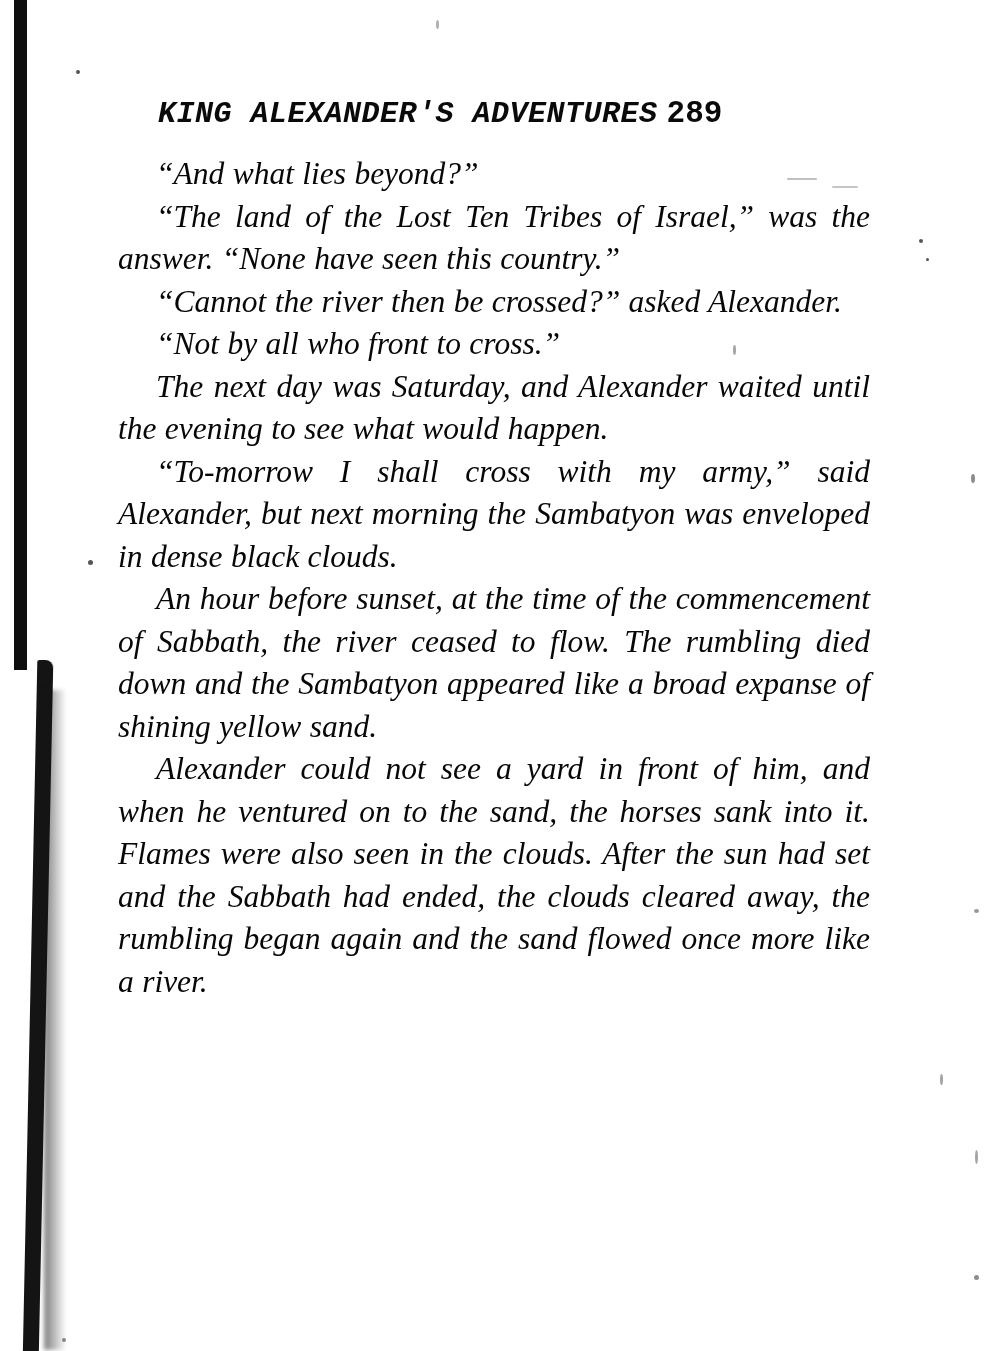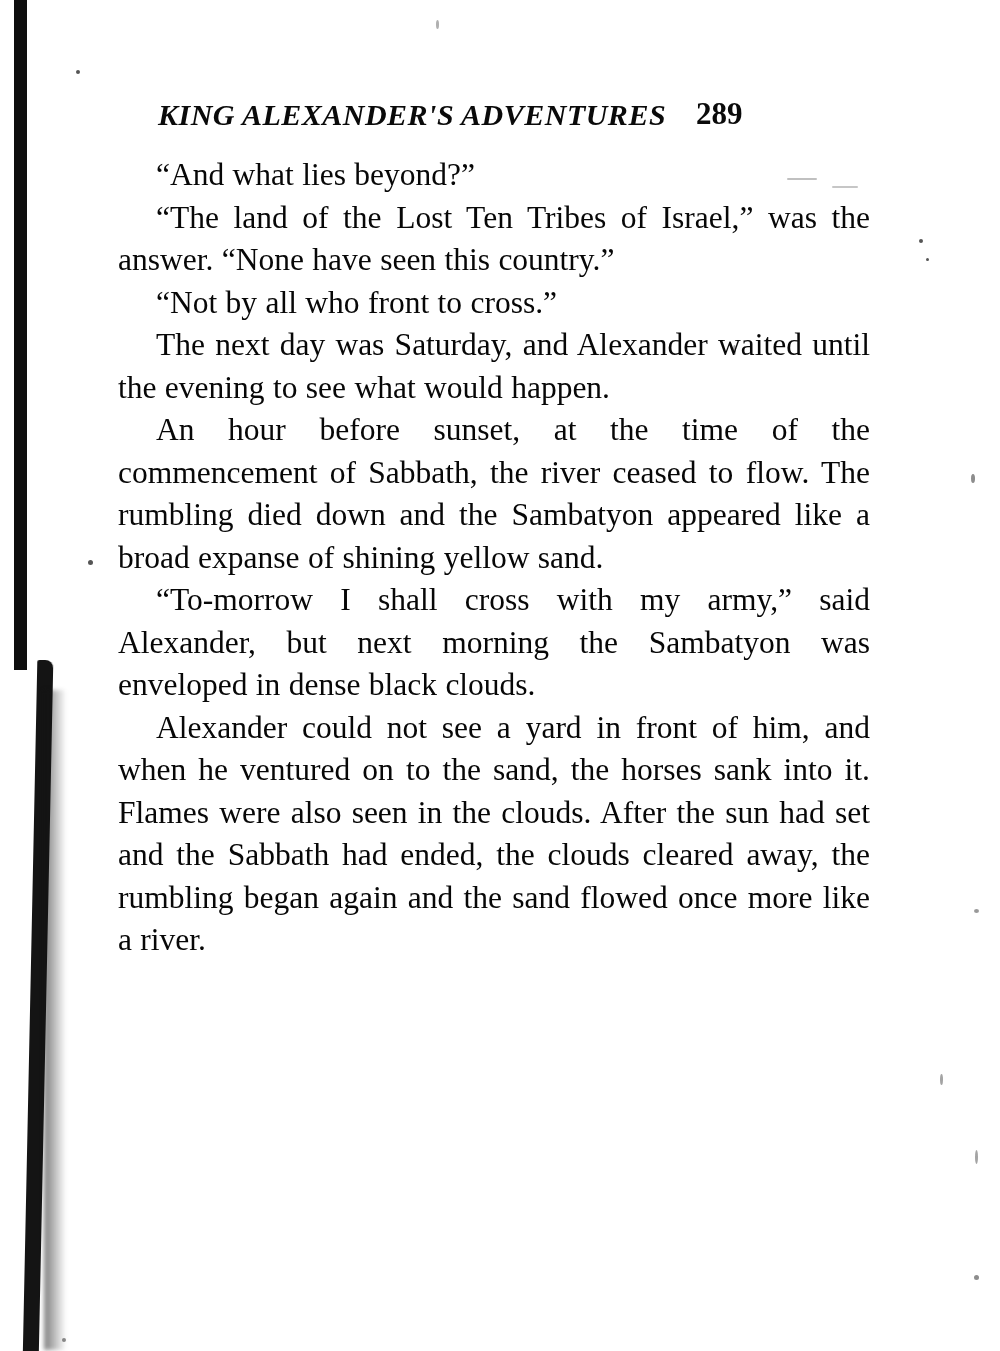--- a/index.html
+++ b/index.html
@@ -71,54 +71,55 @@
   }
 
   .content {
     position: absolute;
     left: 118px;
     top: 96px;
     width: 752px;
   }
 
   .running-head {
-    font-family: Liberation Serif, serif;
+    font-family: Liberation Mono, monospace;
     font-style: italic;
     font-weight: bold;
     letter-spacing: .5px;
     font-size: 30px;
     color: #0a0a0a;
     display: flex;
-    align-items: flex-end;
+    align-items: center;
     white-space: nowrap;
+    gap: 9px;
   }
   .running-head .title {
     margin-left: 40px;
   }
   .running-head .folio {
     font-style: normal;
     font-weight: bold;
     font-size: 31px;
-    margin-left: 30px;
     letter-spacing: 0;
   }
 
   .body-text {
     margin-top: 22px;
     font-size: 31.5px;
     line-height: 42.5px;
     color: #070707;
     text-align: justify;
     text-justify: inter-word;
     hyphens: none;
     word-spacing: 0.5px;
   }
   .body-text p {
     margin: 0;
     text-indent: 38px;
+    font-style: italic;
   }
 </style>
 </head>
 <body>
 
 <div class="page">
 
   <div class="scan-gutter">
     <div class="gutter-bar-top"></div>
     <div class="gutter-bar-bot"></div>
@@ -143,21 +144,22 @@
   <div class="content">
 
     <div class="running-head">
       <span class="title">KING ALEXANDER'S ADVENTURES</span>
       <span class="folio">289</span>
     </div>
 
     <div class="body-text">
       <p>“And what lies beyond?”</p>
       <p>“The land of the Lost Ten Tribes of Israel,” was the answer. “None have seen this country.”</p>
+      <p>“Cannot the river then be crossed?” asked Alexander.</p>
       <p>“Not by all who front to cross.”</p>
       <p>The next day was Saturday, and Alexander waited until the evening to see what would happen.</p>
+      <p>“To-morrow I shall cross with my army,” said Alexander, but next morning the Sambatyon was enveloped in dense black clouds.</p>
       <p>An hour before sunset, at the time of the commencement of Sabbath, the river ceased to flow. The rumbling died down and the Sambatyon appeared like a broad expanse of shining yellow sand.</p>
-      <p>“To-morrow I shall cross with my army,” said Alexander, but next morning the Sambatyon was enveloped in dense black clouds.</p>
       <p>Alexander could not see a yard in front of him, and when he ventured on to the sand, the horses sank into it. Flames were also seen in the clouds. After the sun had set and the Sabbath had ended, the clouds cleared away, the rumbling began again and the sand flowed once more like a river.</p>
     </div>
 
   </div>
 </div>
 
 </body></html>

